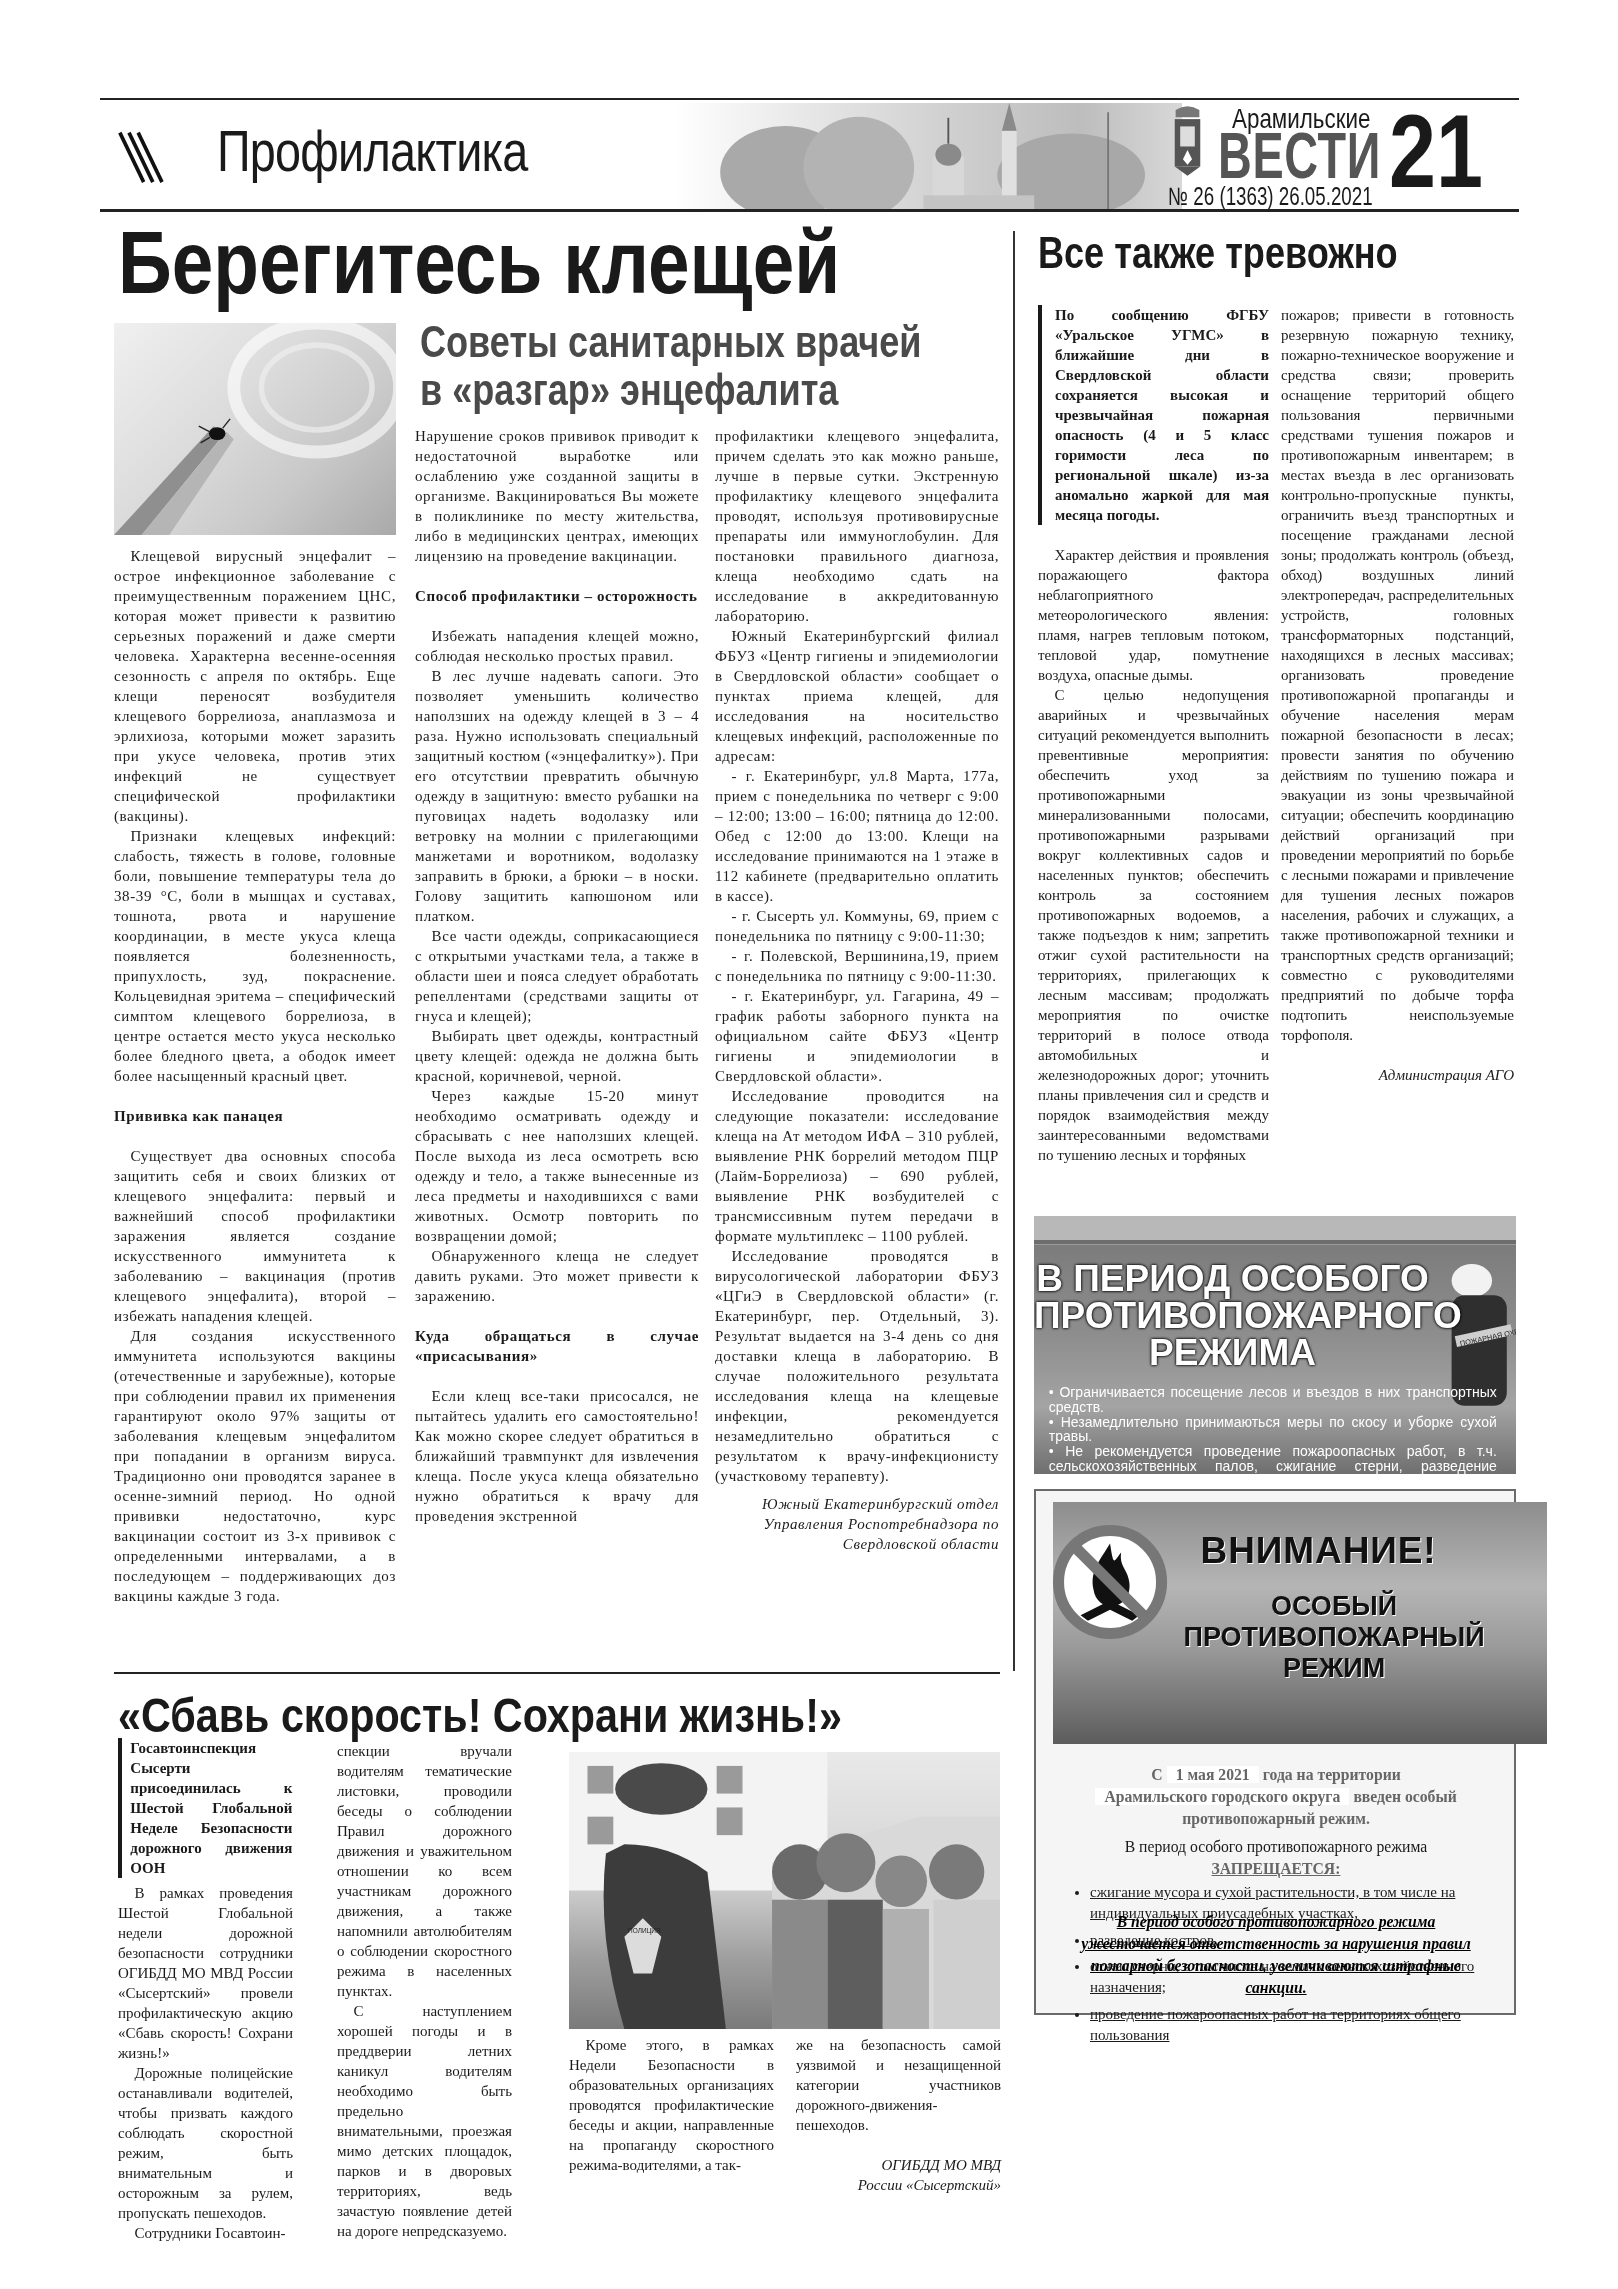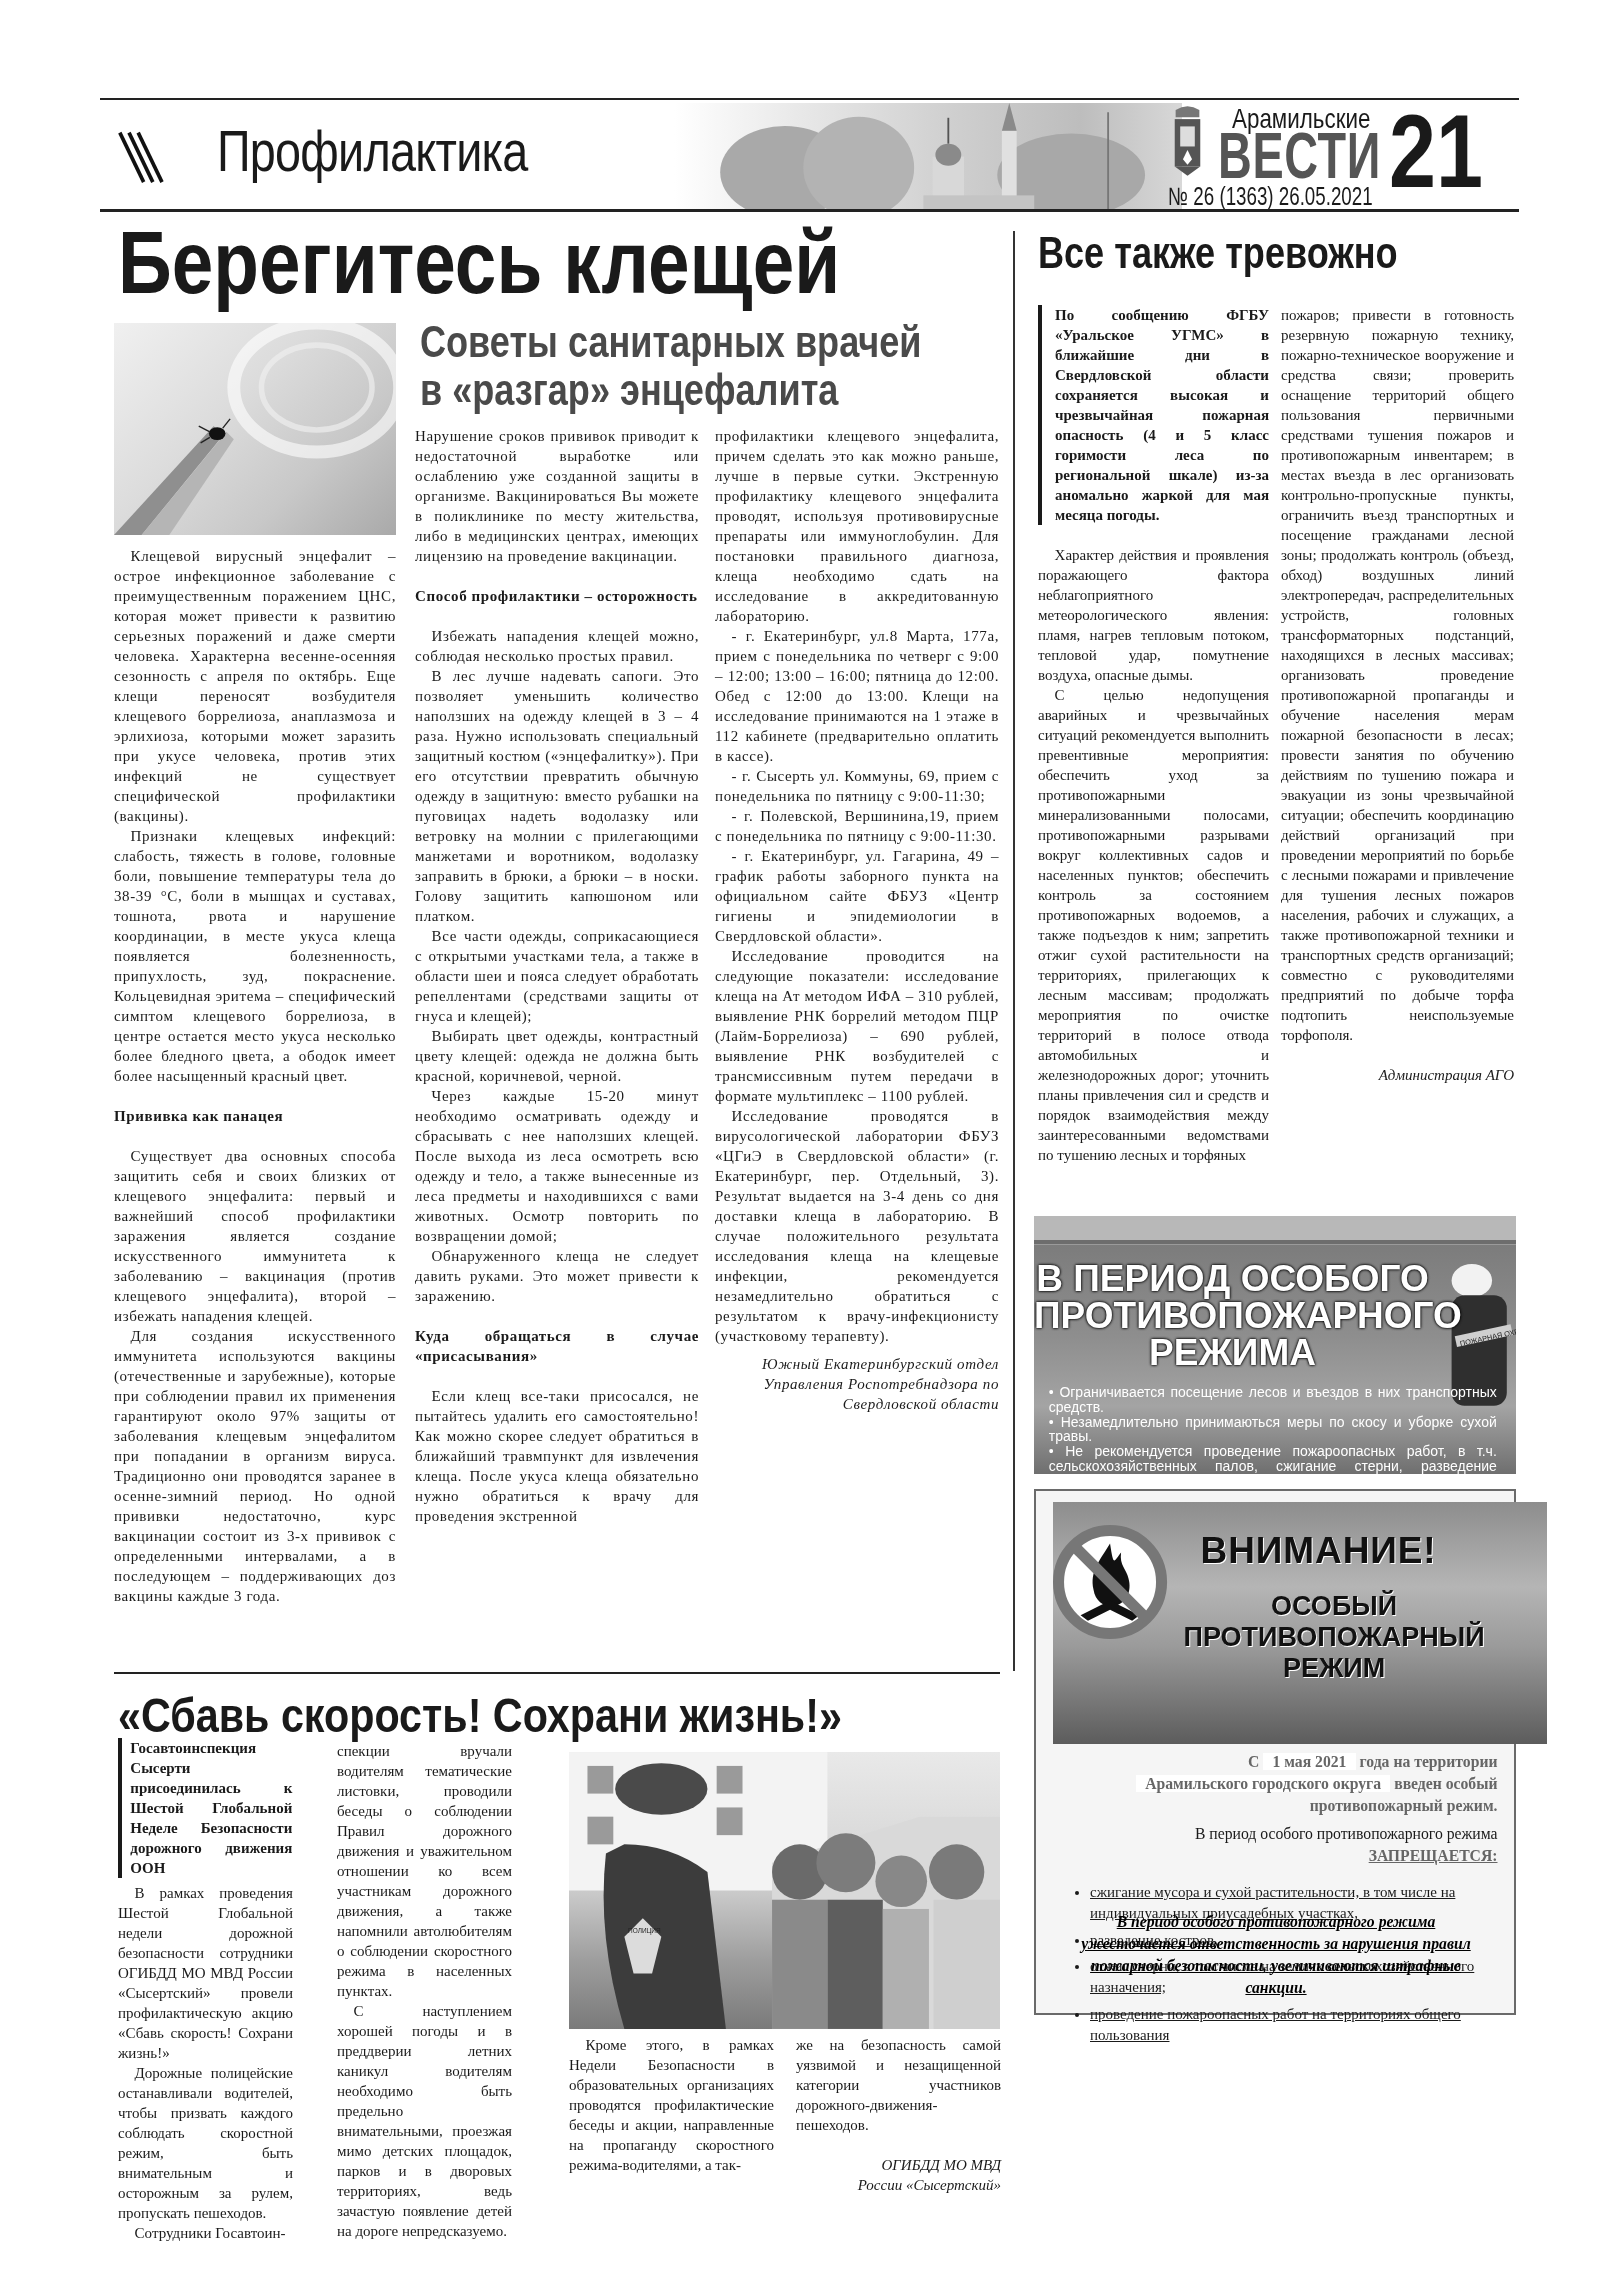--- a/index.html
+++ b/index.html
@@ -52,21 +52,21 @@
   #banner1 ul { position: absolute; left: 14.8px; top: 169px; width: 448px; margin: 0; padding: 0; list-style: none; font-family: Liberation Sans, sans-serif; font-size: 14px; line-height: 14.8px; color: #fff; text-align: justify; }
   #banner1 li::before { content: "• "; }
   #firefighter { position: absolute; right: 0; top: 46px; width: 92px; height: 166px; }
 
   
   #banner2 { left: 1034px; top: 1489px; width: 482px; height: 526px; background: #f5f5f5; border: 2.8px solid #6a6a6a; box-sizing: border-box; }
   #banner2 .photo { position: absolute; left: 16.6px; top: 11px; width: 494px; height: 242px; background: linear-gradient(180deg, #8d8d8d 0%, #b5b5b5 35%, #9a9a9a 60%, #5c5c5c 100%); overflow: hidden; }
   #banner2 .warn { position: absolute; left: 148px; top: 28px; font-family: "Liberation Sans", sans-serif; font-weight: 700; font-size: 37px; color: #111; letter-spacing: 0.9px; text-shadow: 0.9px 0.9px 0 #fff; }
   #banner2 .mode { position: absolute; left: 111px; top: 89px; width: 341px; text-align: center; font-family: "Liberation Sans", sans-serif; font-weight: 700; font-size: 27px; line-height: 31px; color: #111; text-shadow: 0.9px 0.9px 0 #fff; }
   #nofire { position: absolute; left: 0px; top: 23px; width: 115px; height: 115px; }
-  #banner2 .notice { position: absolute; left: 18.5px; top: 260px; width: 443px; text-align: right; font-size: 15.7px; line-height: 22px; }
+  #banner2 .notice { position: absolute; left: 18.5px; top: 273px; width: 443px; text-align: center; font-size: 15.7px; line-height: 22px; }
   #banner2 .notice .b { font-weight: 700; color: #666; }
   #banner2 .notice .hl { background: #fff; padding: 0 9.2px; }
   #banner2 .forbid { color: #666; font-weight: 700; text-decoration: underline; }
   #banner2 ul { position: absolute; left: 28px; top: 391px; width: 425px; margin: 0; padding: 0 0 0 26px; font-size: 15px; line-height: 21px; }
   #banner2 ul li { text-decoration: underline; margin-bottom: 5.5px; }
   #banner2 .penalty { position: absolute; left: 37px; top: 533px; width: 406px; text-align: center; font-style: italic; font-weight: 700; color: #000000; font-size: 15.7px; line-height: 22px; text-decoration: underline; }
 
   
   #speed-lead { left: 118px; top: 1738px; width: 162px; font-weight: 700; padding-left: 8.3px; border-left: 4.6px solid #1a1a1a; font-size: 15px; line-height: 20px; text-align: justify; }
   #col-f { left: 118px; top: 1883px; width: 175px; font-size: 15px; line-height: 20px; }
@@ -152,20 +152,21 @@
   <p>Все части одежды, соприкасающиеся с открытыми участками тела, а также в области шеи и пояса следует обработать репеллентами (средствами защиты от гнуса и клещей);</p>
   <p>Выбирать цвет одежды, контрастный цвету клещей: одежда не должна быть красной, коричневой, черной.</p>
   <p>Через каждые 15-20 минут необходимо осматривать одежду и сбрасывать с нее наползших клещей. После выхода из леса осмотреть всю одежду и тело, а также вынесенные из леса предметы и находившихся с вами животных. Осмотр повторить по возвращении домой;</p>
   <p>Обнаруженного клеща не следует давить руками. Это может привести к заражению.</p>
   <h4>Куда обращаться в случае «присасывания»</h4>
   <p>Если клещ все-таки присосался, не пытайтесь удалить его самостоятельно! Как можно скорее следует обратиться в ближайший травмпункт для извлечения клеща. После укуса клеща обязательно нужно обратиться к врачу для проведения экстренной</p>
 </div>
 
 <div class="col" id="col-c">
   <p class="noind">профилактики клещевого энцефалита, причем сделать это как можно раньше, лучше в первые сутки. Экстренную профилактику клещевого энцефалита проводят, используя противовирусные препараты или иммуноглобулин. Для постановки правильного диагноза, клеща необходимо сдать на исследование в аккредитованную лабораторию.</p>
+  <p>Южный Екатеринбургский филиал ФБУЗ «Центр гигиены и эпидемиологии в Свердловской области» сообщает о пунктах приема клещей, для исследования на носительство клещевых инфекций, расположенные по адресам:</p>
   <p>- г. Екатеринбург, ул.8 Марта, 177а, прием с понедельника по четверг с 9:00 – 12:00; 13:00 – 16:00; пятница до 12:00. Обед с 12:00 до 13:00. Клещи на исследование принимаются на 1 этаже в 112 кабинете (предварительно оплатить в кассе).</p>
   <p>- г. Сысерть ул. Коммуны, 69, прием с понедельника по пятницу с 9:00-11:30;</p>
   <p>- г. Полевской, Вершинина,19, прием с понедельника по пятницу с 9:00-11:30.</p>
   <p>- г. Екатеринбург, ул. Гагарина, 49 – график работы заборного пункта на официальном сайте ФБУЗ «Центр гигиены и эпидемиологии в Свердловской области».</p>
   <p>Исследование проводится на следующие показатели: исследование клеща на Ат методом ИФА – 310 рублей, выявление РНК боррелий методом ПЦР (Лайм-Боррелиоза) – 690 рублей, выявление РНК возбудителей с трансмиссивным путем передачи в формате мультиплекс – 1100 рублей.</p>
   <p>Исследование проводятся в вирусологической лаборатории ФБУЗ «ЦГиЭ в Свердловской области» (г. Екатеринбург, пер. Отдельный, 3). Результат выдается на 3-4 день со дня доставки клеща в лабораторию. В случае положительного результата исследования клеща на клещевые инфекции, рекомендуется незамедлительно обратиться с результатом к врачу-инфекционисту (участковому терапевту).</p>
   <p class="sig" style="margin-top:8px;">Южный Екатеринбургский отдел Управления Роспотребнадзора по Свердловской области</p>
 </div>
 
 <div class="rule" style="left:114px;top:1672px;width:886px;height:1.8px;"></div>

